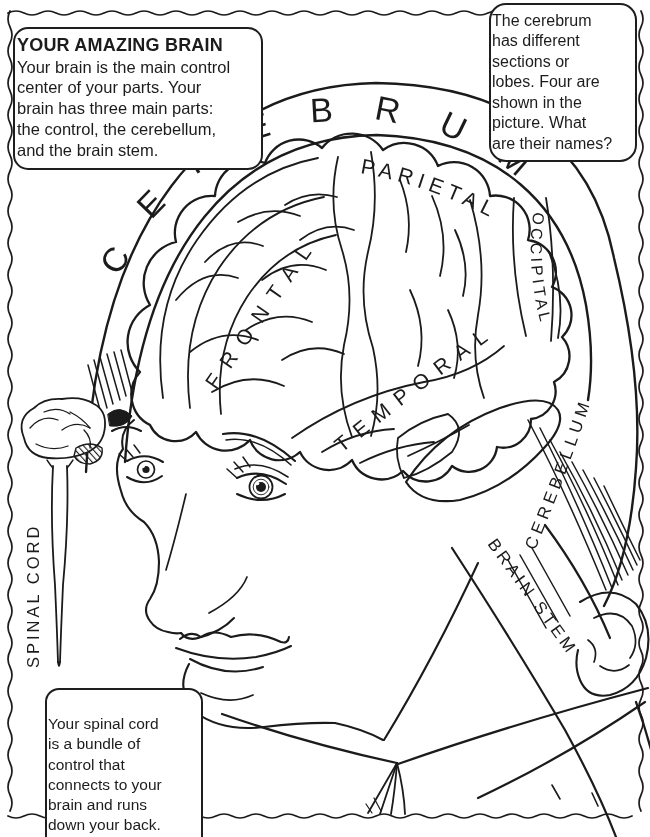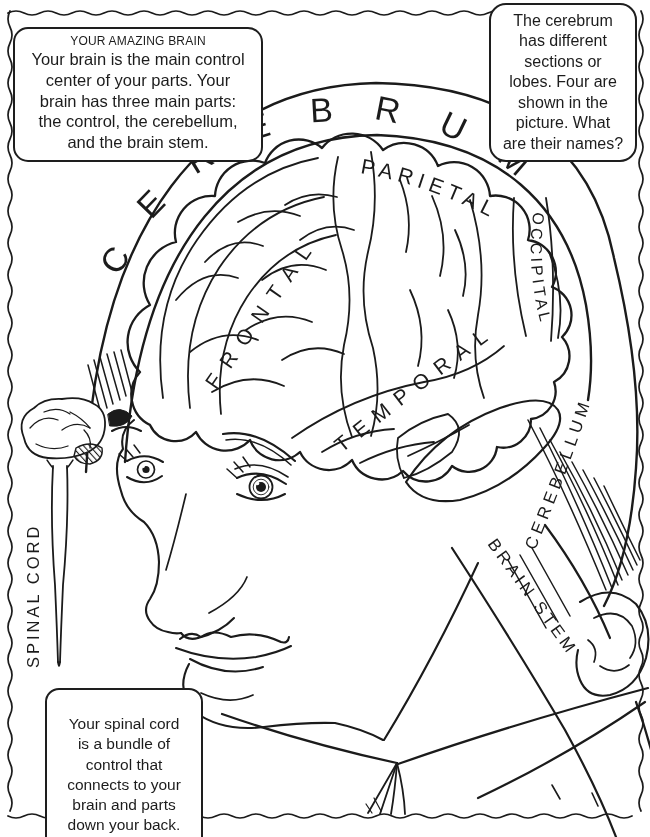--- a/index.html
+++ b/index.html
@@ -3,24 +3,24 @@
 <meta charset="utf-8">
 <style>
   html,body{margin:0;padding:0;background:#ffffff;}
   .page{
     position:relative;width:650px;height:837px;background:#ffffff;
     overflow:hidden;font-family:"Liberation Sans",sans-serif;color:#1b1b1b;
   }
   .art{position:absolute;left:0;top:0;width:650px;height:837px;}
   .tbox{
     position:absolute;background:#ffffff;border:2.6px solid #1e1e1e;
-    text-align:center;color:#1c1c1c;z-index:2;box-sizing:border-box;
+    text-align:left;color:#1c1c1c;z-index:2;box-sizing:border-box;
   }
   #box-intro{left:13px;top:27px;width:250px;border-radius:15px;padding:5px 2px 7px;font-size:16.5px;line-height:1.26;}
-  #box-intro .title{font-weight:normal;font-size:12px;letter-spacing:.2px;}
+  #box-intro .title{font-weight:bold;font-size:18px;letter-spacing:.2px;}
   #box-question{left:489px;top:3px;width:148px;border-radius:17px;padding:6px 1px;font-size:16px;line-height:1.28;}
   #box-spinal{left:45px;top:688px;width:158px;border-radius:14px;padding:24px 1px;font-size:15.5px;line-height:1.31;}
   .ink{stroke:#1b1b1b;fill:none;stroke-linecap:round;stroke-linejoin:round;}
   .lbl{font-family:"Liberation Sans",sans-serif;fill:#1b1b1b;}
 </style>
 </head>
 <body>
 
 <div class="page">
 
@@ -247,17 +247,17 @@
     <div>shown in the</div>
     <div>picture. What</div>
     <div>are their names?</div>
   </div>
 
   <div class="tbox" id="box-spinal">
     <div>Your spinal cord</div>
     <div>is a bundle of</div>
     <div>control that</div>
     <div>connects to your</div>
-    <div>brain and parts</div>
+    <div>brain and runs</div>
     <div>down your back.</div>
   </div>
 
 </div>
 
 </body></html>

